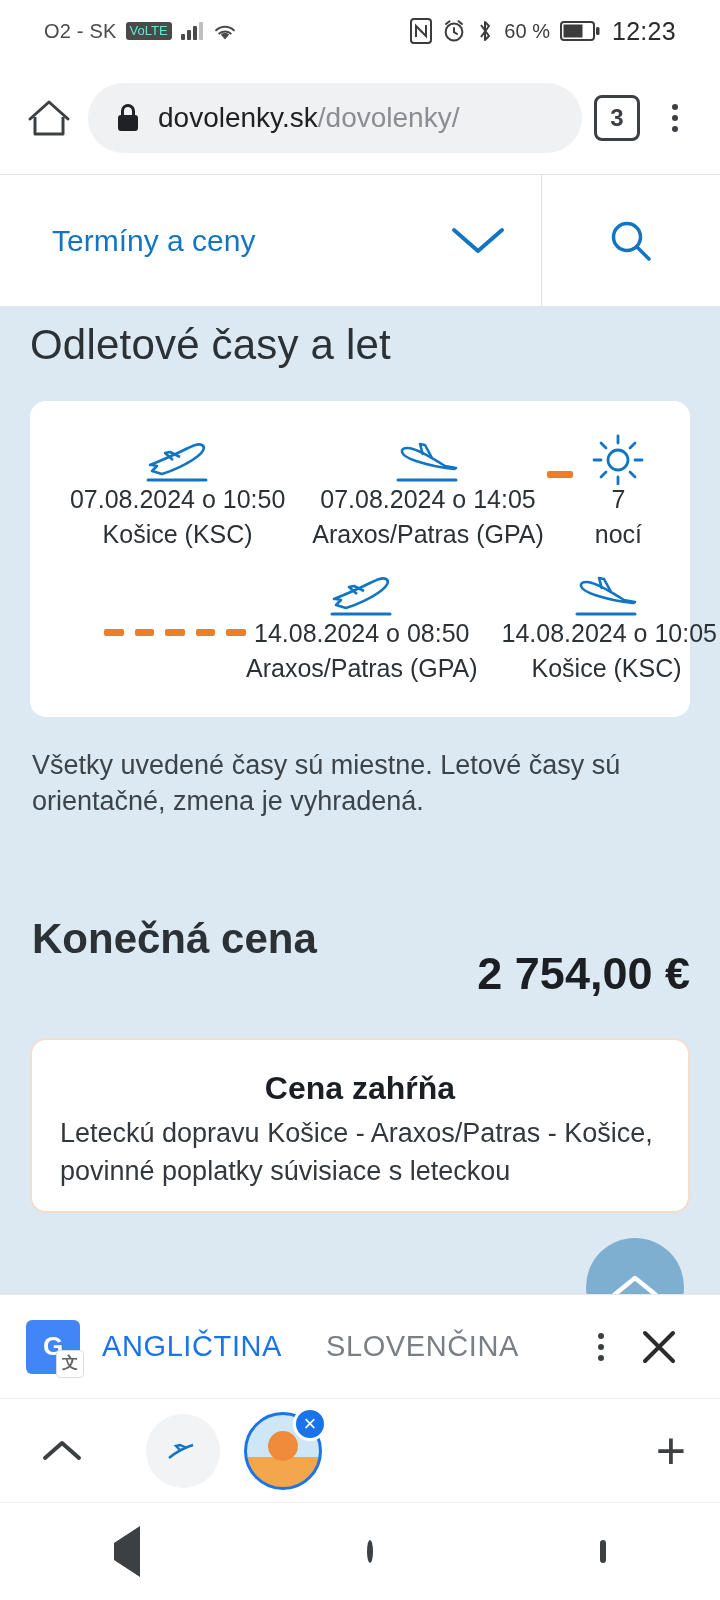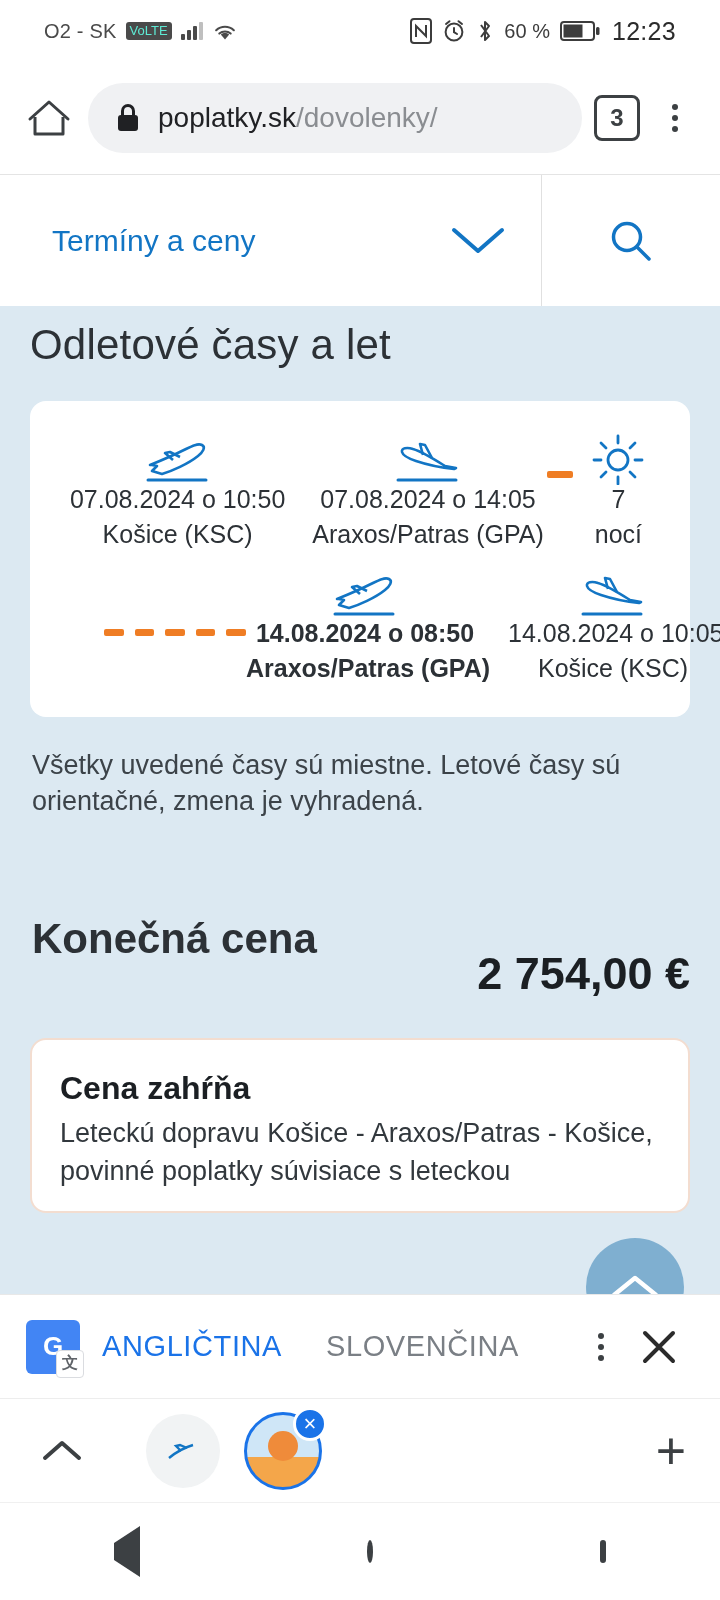--- a/index.html
+++ b/index.html
@@ -125,21 +125,21 @@
   }
   .row1 .c1 { width: 256px; }
   .row1 .c2 { width: 250px; margin-left: 10px; }
   .row1 .spacer { flex: 1; display:flex; align-items:center; justify-content:center; padding-top: 42px; }
   .row1 .c3 { width: 96px; }
   .dash-short { width: 26px; height: 7px; background: #ef7d24; border-radius: 2px; }
 
   .row2 { margin-top: 14px; }
   .row2 .dashes { width: 190px; display:flex; gap: 11px; padding-top: 66px; padding-left: 48px; }
   .row2 .dashes i { width: 22px; height: 7px; background: #ef7d24; border-radius: 2px; display:block; }
-  .row2 .c4 { width: 238px; font-weight: bold; }
+  .row2 .c4 { width: 238px; }
   .row2 .c5 { width: 210px; margin-left: 24px; }
 
   .note {
     font-size: 27px; color: #3c4349; line-height: 1.35;
     padding: 30px 36px 0 32px;
   }
 
   .price-head {
     display: flex; align-items: flex-start; justify-content: space-between;
     padding: 92px 30px 0 32px;
@@ -151,21 +151,21 @@
     font-size: 45px; font-weight: bold; color: #1b1f23; white-space: nowrap; padding-top: 36px;
   }
 
   .incl-card {
     margin: 38px 30px 0 30px;
     background: #ffffff;
     border: 2px solid #f3ddd0;
     border-radius: 16px;
     padding: 30px 28px 20px 28px;
   }
-  .incl-card h3 { font-size: 32px; color: #1b1f23; font-weight: bold; }
+  .incl-card h3 { font-size: 32px; color: #1b1f23; font-weight: bold; text-align: center; }
   .incl-card p { font-size: 27px; color: #32383d; line-height: 1.42; margin-top: 7px; }
 
   .fab {
     position: absolute;
     right: 36px; top: 1064px;
     width: 98px; height: 98px;
     border-radius: 50%;
     background: #7fafd0;
     display: flex; align-items: center; justify-content: center;
   }
@@ -325,21 +325,21 @@
       <path d="M9 20 V37 H37 V20" stroke="#3c4043" stroke-width="3" fill="none" stroke-linejoin="round"></path>
     </svg>
   </div>
   <div class="omnibox">
     <span>
       <svg class="icon-svg" width="28" height="32" viewBox="0 0 28 32">
         <rect x="4" y="13" width="20" height="16" rx="3" fill="#202124"></rect>
         <path d="M8.5 13 v-4 a5.5 5.5 0 0 1 11 0 v4" stroke="#202124" stroke-width="3" fill="none"></path>
       </svg>
     </span>
-    <span class="url"><b>poplatky.sk</b><span>/dovolenky/</span></span>
+    <span class="url"><b>dovolenky.sk</b><span>/dovolenky/</span></span>
   </div>
   <div class="tabs-btn">3</div>
   <div class="menu-btn">
       <span></span>
       <span></span>
       <span></span>
     </div>
 </div>
 
 <div class="page">

